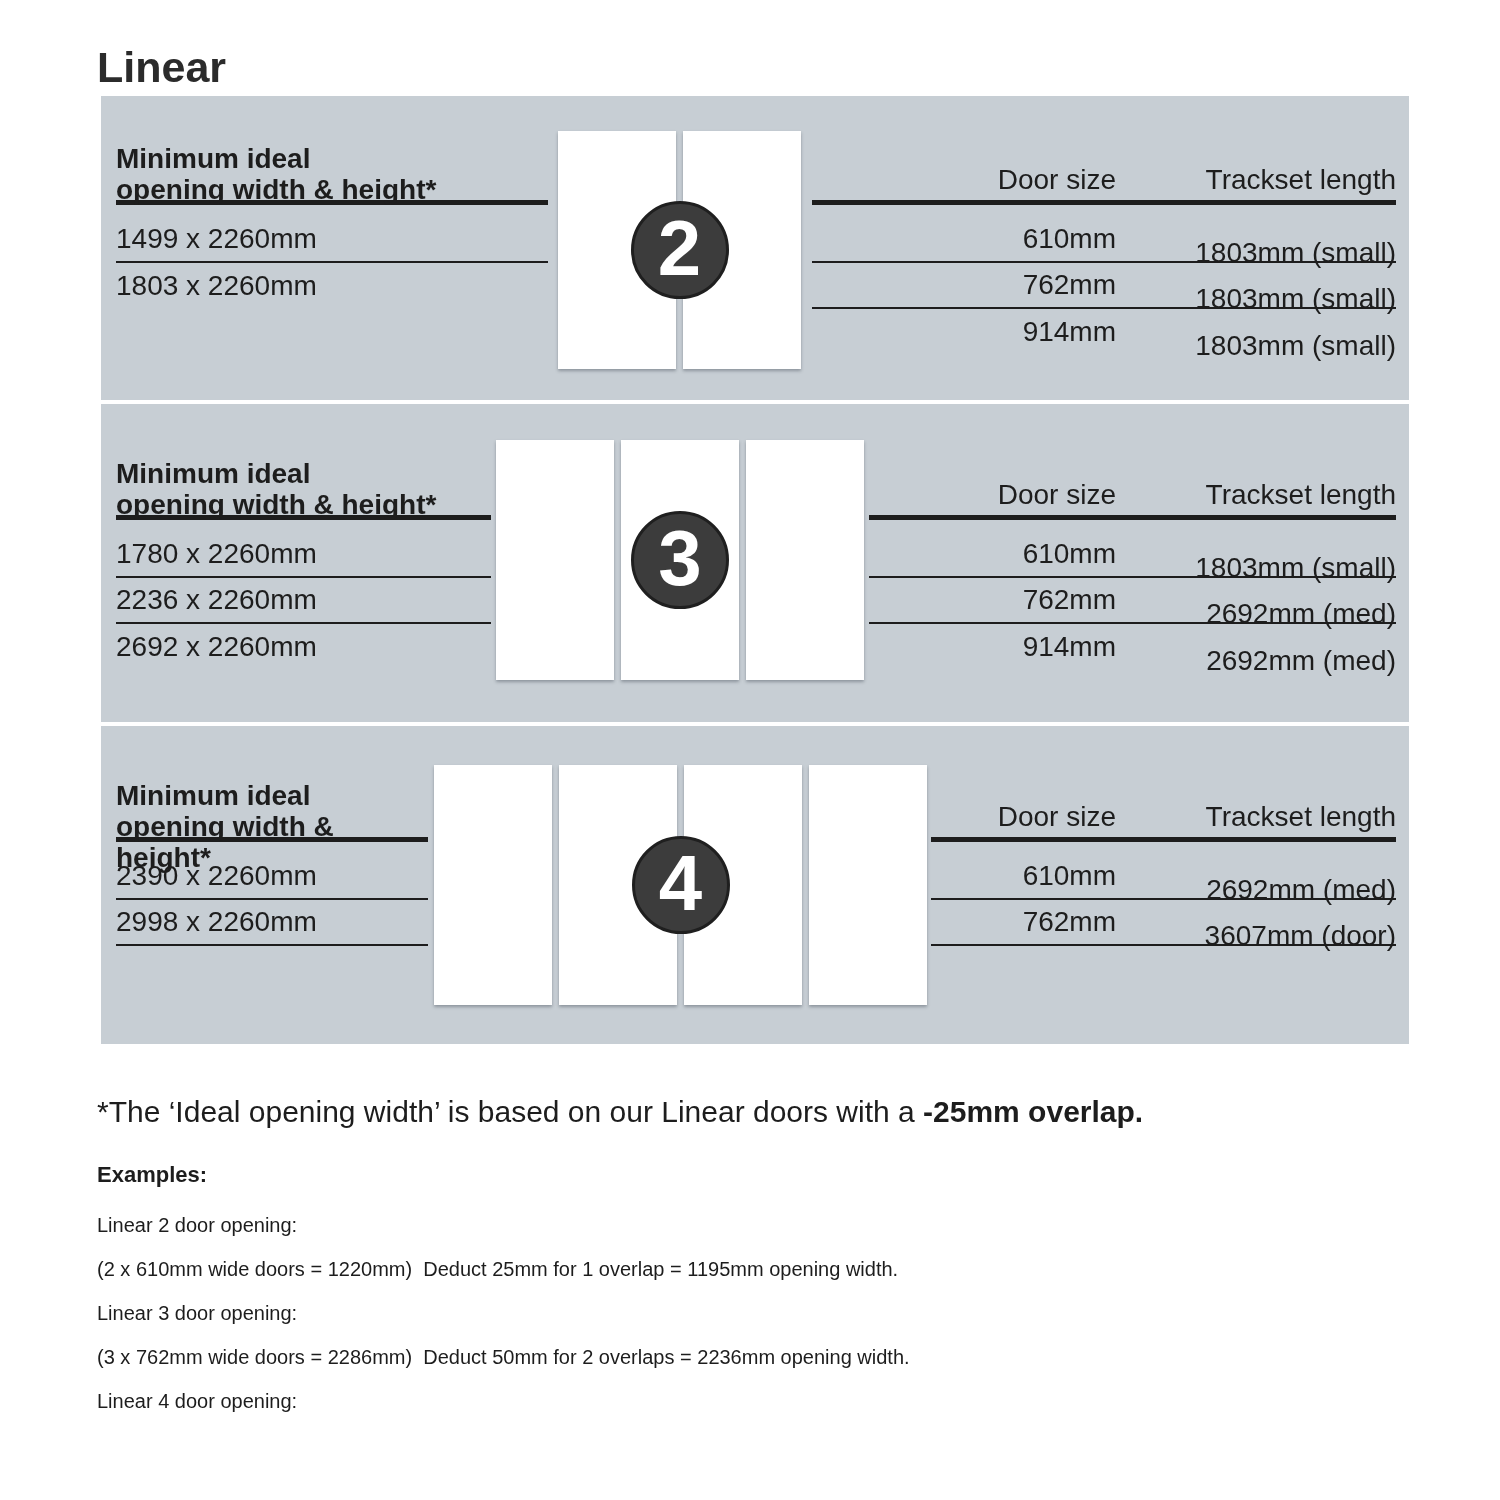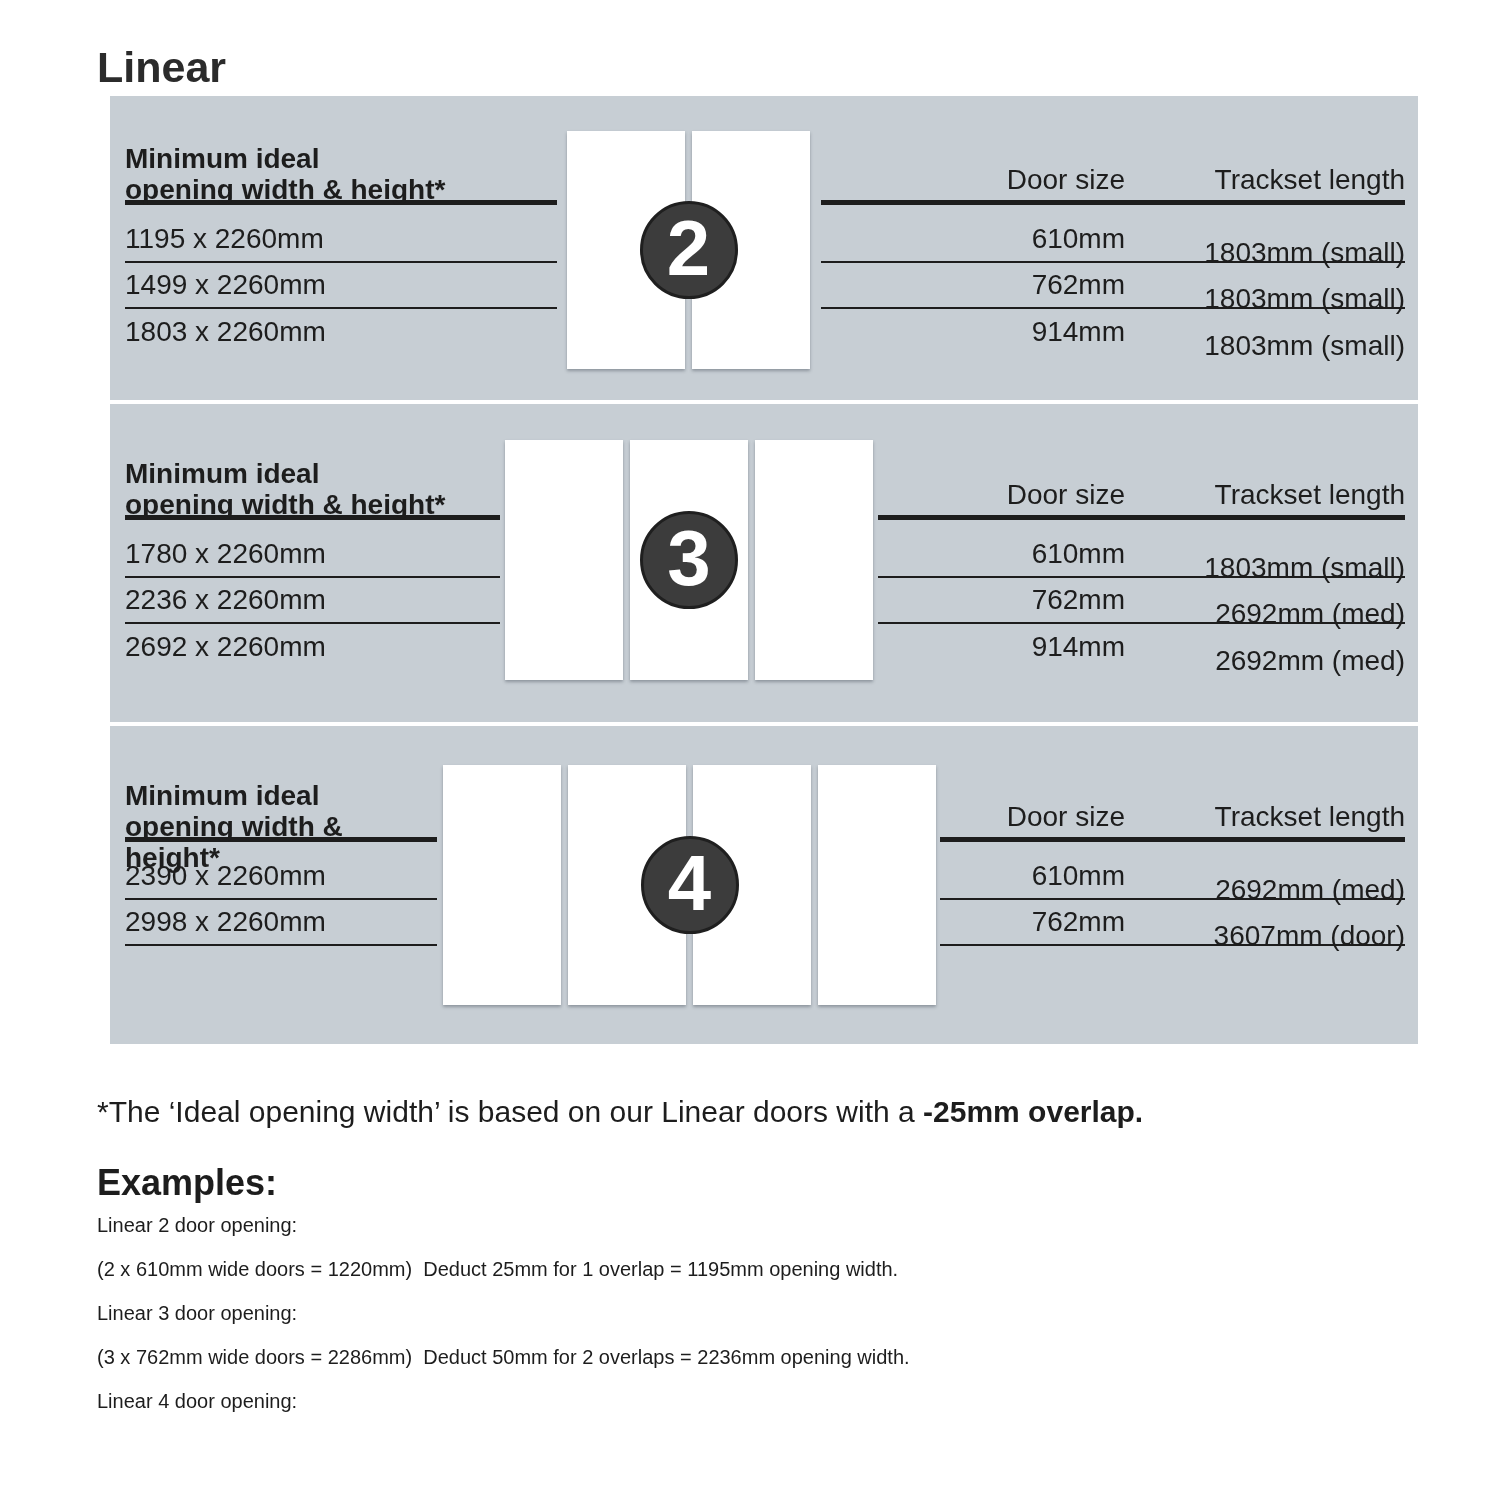--- a/index.html
+++ b/index.html
@@ -14,21 +14,21 @@
   html,body{background:#ffffff;}
   .page{
     position:relative;width:1500px;height:1500px;background:#ffffff;
     font-family:"Liberation Sans",sans-serif;color:var(--ink);overflow:hidden;
   }
   .title{
     position:absolute;left:97px;top:22px;
     font-size:43px;font-weight:bold;color:#2b2b2b;letter-spacing:0;margin-top:21px;
   }
   .panel{
-    position:absolute;left:110px;top:96px;width:1308px;height:948px;
+    position:absolute;left:101px;top:96px;width:1308px;height:948px;
     background:var(--panel-bg);
   }
   .sec{position:relative;width:100%;}
   .sec.s1{height:304px;}
   .sec.s2,.sec.s3{height:322px;border-top:4px solid var(--divider);}
 
   
   .left-table{position:absolute;left:15px;}
   .s1 .left-table{top:47px;width:432px;}
   .s2 .left-table{top:54px;width:375px;}
@@ -78,44 +78,41 @@
   }
 
   
   .footnote{
     position:absolute;left:97px;top:1092px;
     font-size:30px;line-height:40px;white-space:pre-wrap;
   }
   .footnote b{font-weight:bold;}
   .examples-heading{
     position:absolute;left:97px;top:1162px;
-    font-size:36px;font-weight:bold;
+    font-size:22px;font-weight:bold;
   }
   .examples{position:absolute;left:97px;top:1203px;}
   .examples p{font-size:20px;line-height:44px;white-space:pre-wrap;}
 </style>
 </head>
 <body>
 
 <div class="page">
 
   <h1 class="title">Linear</h1>
 
   <div class="panel">
 
     <section class="sec s1">
       <div class="left-table">
         <div class="hdr lt-header">
           <span class="hl">Minimum ideal</span>
           <span class="hl">opening width &amp; height*</span>
         </div>
         <div class="rows">
-          <div class="row">
-              <span>1195 x 2260mm</span>
-            </div>
           <div class="row">
               <span>1499 x 2260mm</span>
             </div>
           <div class="row last">
               <span>1803 x 2260mm</span>
             </div>
         </div>
       </div>
 
       <div class="doors">

